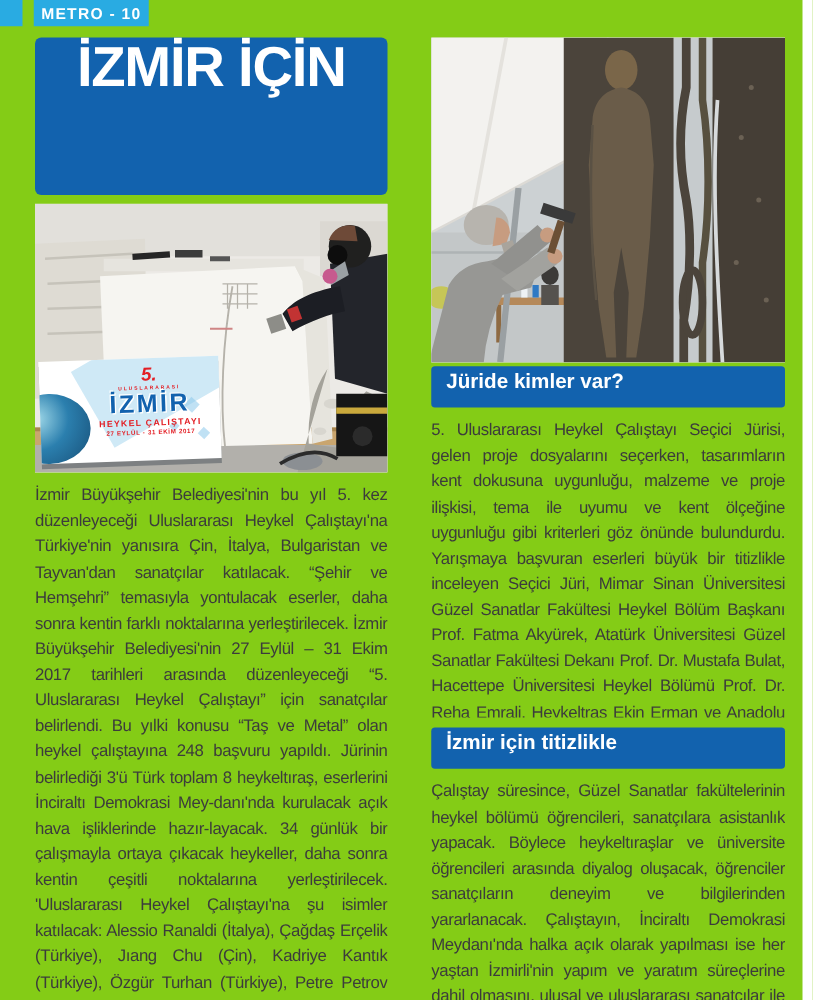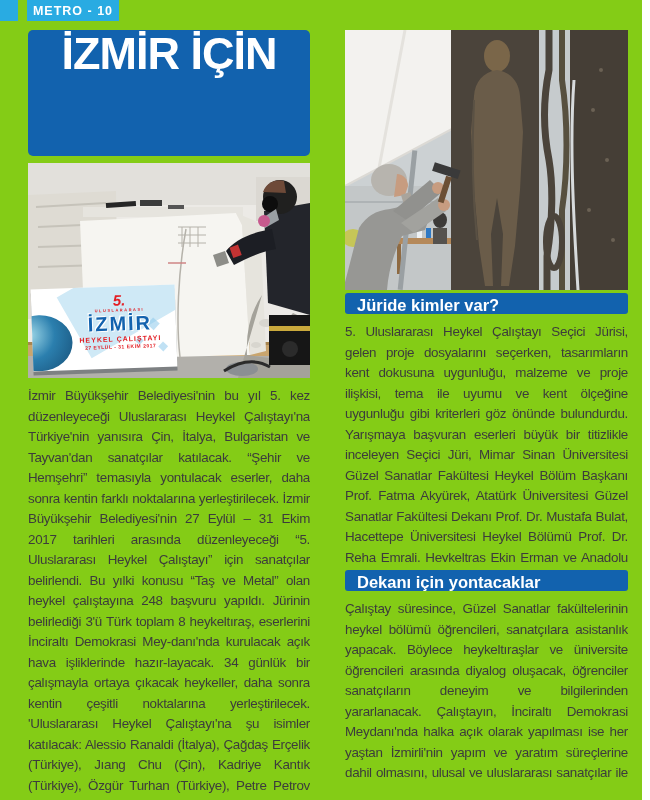--- a/index.html
+++ b/index.html
@@ -25,21 +25,21 @@
   .photo-right{width:283px;height:260px;}
   .photo svg{display:block;}
 
   .body-text{margin:0;text-align:justify;color:#3c3c3c;font-size:13.4px;line-height:20.5px;
              letter-spacing:-0.3px;overflow:hidden;}
   .left-body{margin-top:8px;height:412px;}
   .rc-body1{margin-top:8px;height:240px;}
   .rc-body2{margin-top:8px;height:186px;}
 
   .section-header{background:#1262ae;border-radius:3px;color:#fff;font-weight:bold;font-size:16.5px;
-                  padding:3px 0 0 12px;line-height:1.1;}
+                  padding:3px 0 12px 12px;line-height:1.1;}
   .sh1{margin-top:3px;}
   .sh2{margin-top:8px;}
 
   
   .sign{position:absolute;left:4px;bottom:9px;width:144px;height:82px;background:#fff;
         transform:rotate(-2deg);box-shadow:0 4px 0 rgba(60,70,80,.45);overflow:hidden;}
   .sign-sphere{position:absolute;left:-26px;top:26px;width:66px;height:56px;border-radius:50%;
                background:radial-gradient(circle at 35% 35%, #9fd8e8 0%, #2b7fae 45%, #174f77 100%);}
   .sign-band{position:absolute;right:-30px;top:-28px;width:140px;height:70px;background:#cfe9f6;
              transform:rotate(-28deg);}
@@ -171,17 +171,17 @@
         <circle cx="93" cy="158" r="6" fill="#c79c80"></circle>
         <circle cx="99" cy="175" r="6" fill="#c79c80"></circle>
         <rect x="88" y="136" width="27" height="9" fill="#3a3a3a" transform="rotate(18 101 140)"></rect>
         <rect x="97" y="146" width="6" height="27" fill="#6b4f35" transform="rotate(18 100 159)"></rect>
       </svg>
     </div>
 
     <div class="section-header sh1">Jüride kimler var?</div>
     <p class="body-text rc-body1">5. Uluslararası Heykel Çalıştayı Seçici Jürisi, gelen proje dosyalarını seçerken, tasarımların kent dokusuna uygunluğu, malzeme ve proje ilişkisi, tema ile uyumu ve kent ölçeğine uygunluğu gibi kriterleri göz önünde bulundurdu. Yarışmaya başvuran eserleri büyük bir titizlikle inceleyen Seçici Jüri, Mimar Sinan Üniversitesi Güzel Sanatlar Fakültesi Heykel Bölüm Başkanı Prof. Fatma Akyürek, Atatürk Üniversitesi Güzel Sanatlar Fakültesi Dekanı Prof. Dr. Mustafa Bulat, Hacettepe Üniversitesi Heykel Bölümü Prof. Dr. Reha Emrali, Heykeltraş Ekin Erman ve Anadolu Üniversitesi Heykel Bölümü Yrd. Doç. Selçuk Yılmaz'dan oluştu.</p>
 
-    <div class="section-header sh2">Dekanı için yontacaklar</div>
+    <div class="section-header sh2">İzmir için titizlikle</div>
     <p class="body-text rc-body2">Çalıştay süresince, Güzel Sanatlar fakültelerinin heykel bölümü öğrencileri, sanatçılara asistanlık yapacak. Böylece heykeltıraşlar ve üniversite öğrencileri arasında diyalog oluşacak, öğrenciler sanatçıların deneyim ve bilgilerinden yararlanacak. Çalıştayın, İnciraltı Demokrasi Meydanı'nda halka açık olarak yapılması ise her yaştan İzmirli'nin yapım ve yaratım süreçlerine dahil olmasını, ulusal ve uluslararası sanatçılar ile ilişki kurmasını sağlayacak.</p>
   </div>
 
 </div>
 
 </body></html>

